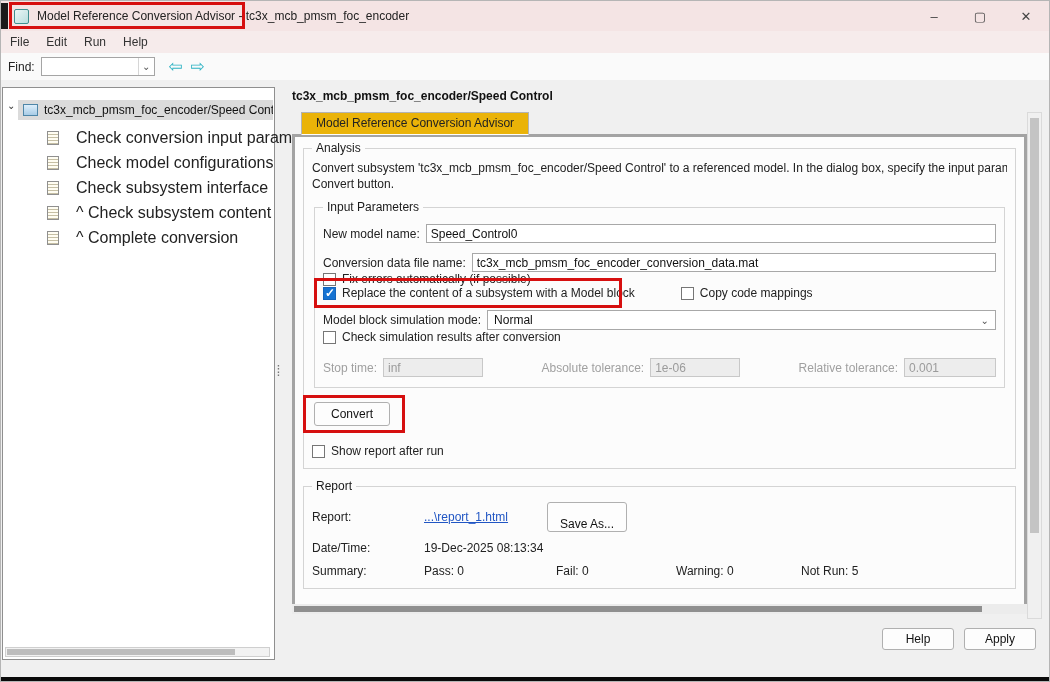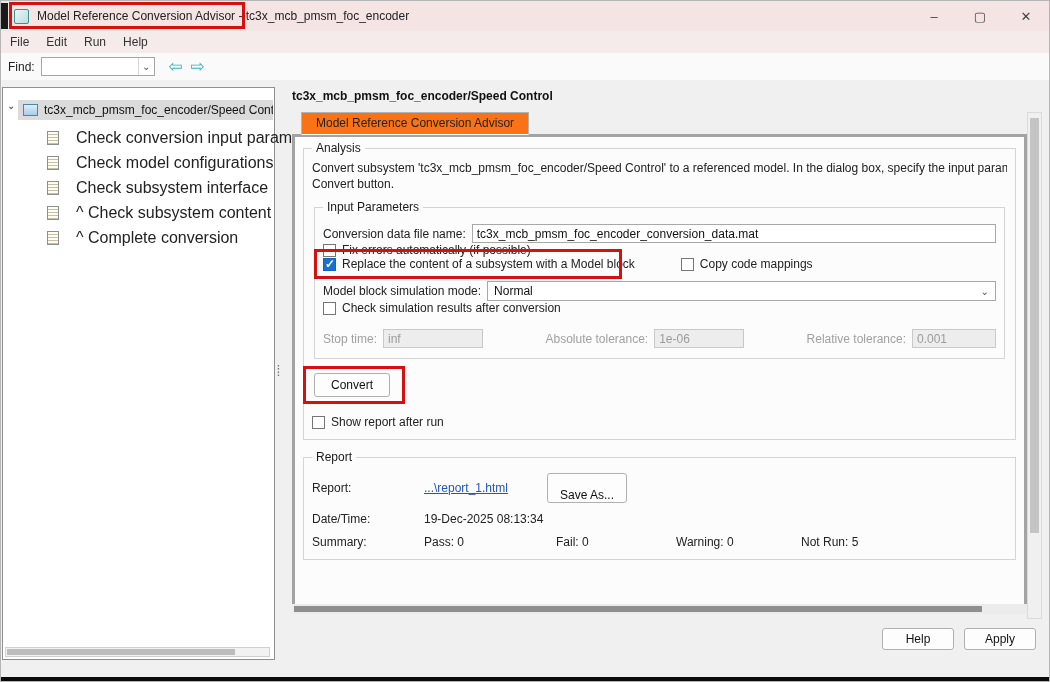--- a/index.html
+++ b/index.html
@@ -35,21 +35,21 @@
   .check-icon { width:12px; height:14px; border:1px solid #8f8f8f; background:repeating-linear-gradient(to bottom,#fffdf2 0 2px,#c6bfa4 2px 3px); flex:0 0 auto; }
   .tree-hscroll { position:absolute; left:2px; bottom:2px; width:265px; height:10px; background:#f2f2f2; border:1px solid #cfcfcf; }
   .tree-hthumb { position:absolute; left:1px; top:1px; width:228px; height:6px; background:#bdbdbd; }
 
   
   .splitter { position:absolute; left:274px; top:78px; width:6px; height:582px; display:flex; justify-content:center; }
   .splitter-dots { position:absolute; top:284px; font-size:14px; color:#777; letter-spacing:-1px; }
 
   
   .main-heading { position:absolute; left:291px; top:88px; font-size:12px; font-weight:bold; color:#111; }
-  .tab { position:absolute; left:300px; top:111px; height:23px; padding:0 14px; line-height:21px; background:#f97316; border:1px solid #b3b3b3; border-bottom:1px solid #fcfcfc; font-size:12px; color:#222; z-index:2; }
+  .tab { position:absolute; left:300px; top:111px; height:23px; padding:0 14px; line-height:21px; background:#eab308; border:1px solid #b3b3b3; border-bottom:1px solid #fcfcfc; font-size:12px; color:#222; z-index:2; }
   .tab-content { position:absolute; left:291px; top:133px; width:735px; height:478px; background:#fcfcfc; border:3px solid #a3a3a3; padding:2px 6px; overflow:hidden; z-index:1; }
 
   fieldset { border:1px solid #d4d4d4; padding:0 8px 10px 8px; margin:0 2px; min-width:0; }
   legend { font-size:12px; padding:0 4px; color:#1a1a1a; }
   .analysis-group { margin-top:2px; }
   .desc { margin-top:5px; white-space:nowrap; overflow:hidden; font-size:12px; color:#222; line-height:16px; }
   .ip-group { margin-top:8px; }
 
   .frow { display:flex; align-items:center; margin-top:10px; }
   .frow label { font-size:12px; white-space:nowrap; margin-right:6px; color:#222; }
@@ -68,21 +68,21 @@
   #ann-convert { left:-11px; top:-7px; width:102px; height:38px; }
   .copy-group { display:flex; align-items:center; gap:6px; margin-left:40px; }
 
   .sfield { flex:1; min-width:0; height:20px; border:1px solid #a8a8a8; background:#fff; display:flex; align-items:center; justify-content:space-between; padding:0 6px; font-size:12px; color:#111; }
   .sfield .chev { color:#555; font-size:10px; }
 
   .drow { display:flex; align-items:center; justify-content:space-between; margin-top:14px; }
   .dpair { display:flex; align-items:center; gap:6px; }
   .dlabel { font-size:12px; color:#a0a0a0; white-space:nowrap; }
   .dfield { height:19px; border:1px solid #c8c8c8; background:#ededed; color:#9b9b9b; font:12px "Liberation Sans",sans-serif; padding:0 4px; }
-  .w100 { width:100px; } .w90 { width:90px; } .w84 { width:84px; }
+  .w100 { width:100px; } .w90 { width:90px; } .w84 { width:92px; }
 
   .btn { height:24px; padding:0 16px; background:#fdfdfd; border:1px solid #b0b0b0; border-radius:3px; font:12px "Liberation Sans",sans-serif; color:#111; }
   .convert-wrap { display:inline-block; position:relative; margin:14px 0 0 2px; }
   .show-report-row { margin-top:18px; }
 
   .report-group { margin-top:10px; }
   .rrow { display:flex; align-items:center; margin-top:9px; }
   .rlabel { width:112px; font-size:12px; color:#222; flex:0 0 auto; }
   .rlink-cell { width:123px; flex:0 0 auto; font-size:12px; }
   a.link { color:#2156c4; text-decoration:underline; font-size:12px; }
@@ -185,20 +185,24 @@
       <legend>Analysis</legend>
 
       <div class="desc">
         <div>Convert subsystem 'tc3x_mcb_pmsm_foc_encoder/Speed Control' to a referenced model. In the dialog box, specify the input parameters and click the</div>
         <div>Convert button.</div>
       </div>
 
       <fieldset class="ip-group">
         <legend>Input Parameters</legend>
 
+        <div class="frow">
+          <label>New model name:</label>
+          <input class="tfield" value="Speed_Control0" style="">
+        </div>
 
         <div class="frow">
           <label>Conversion data file name:</label>
           <input class="tfield" value="tc3x_mcb_pmsm_foc_encoder_conversion_data.mat" style="">
         </div>
 
         <div class="cbrow">
           <span class="cb"></span>
           <span class="cblabel">Fix errors automatically (if possible)</span>
         </div>

